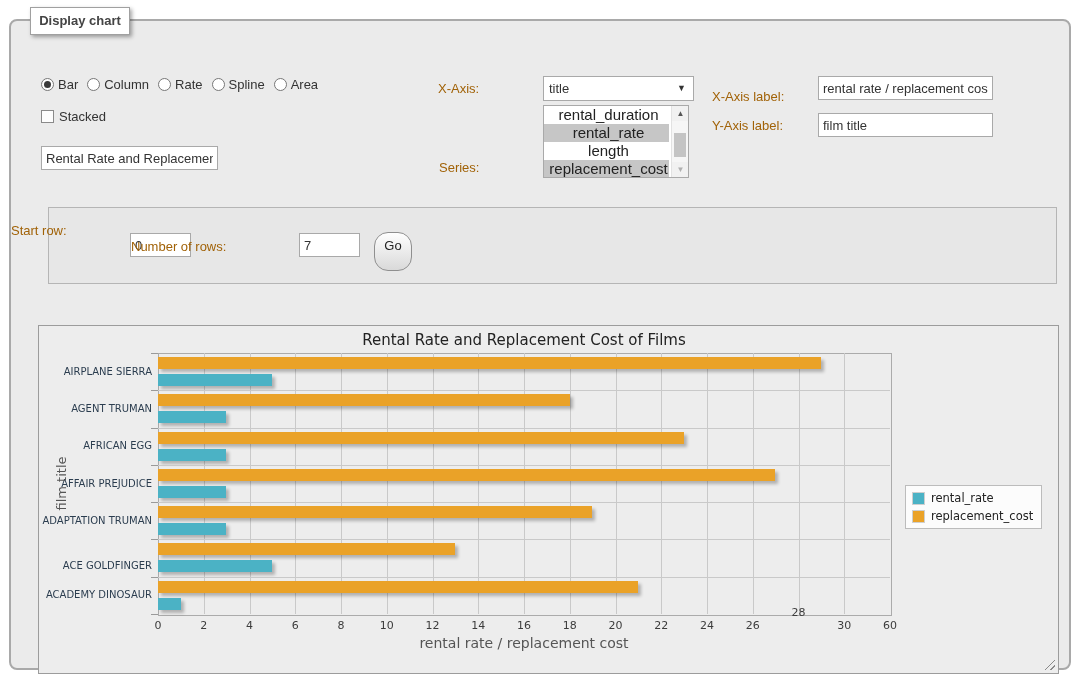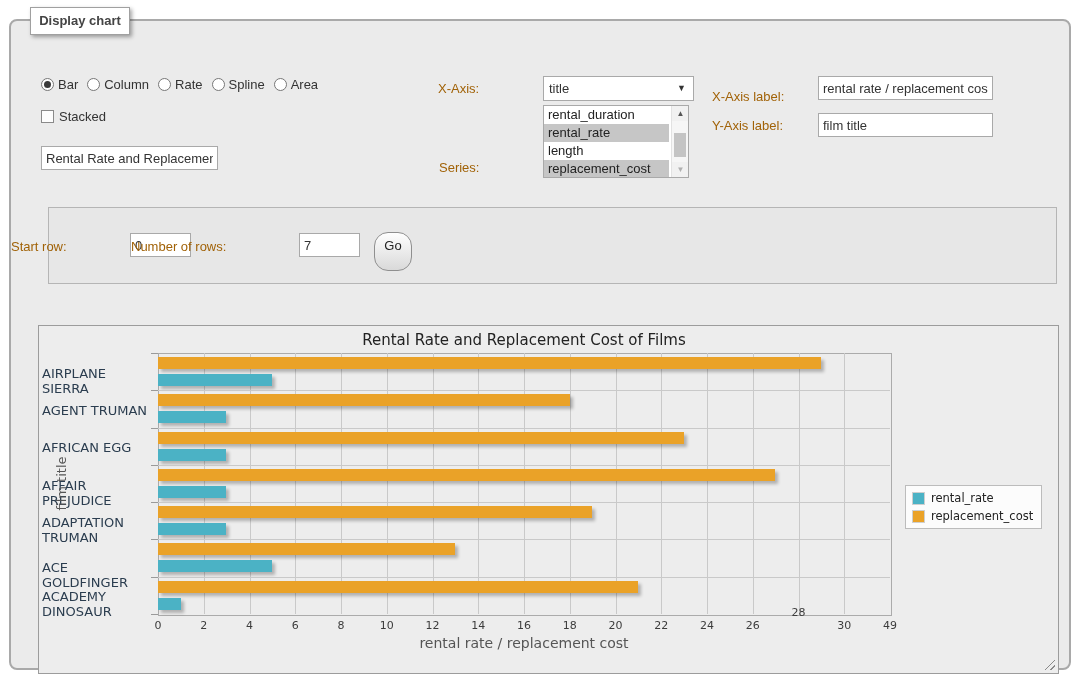--- a/index.html
+++ b/index.html
@@ -21,41 +21,41 @@
   .checkbox{width:13px;height:13px;border:1px solid #8a8a8a;background:#fdfdfd;box-sizing:border-box;}
   .txt{position:absolute;border:1px solid #a9a9a9;background:#fff;font-family:"Liberation Sans",sans-serif;
     font-size:13px;color:#333;padding:2px 4px;box-sizing:border-box;}
   .title-input{left:30px;top:125px;width:177px;height:24px;}
   .flabel{position:absolute;text-align:left;font-size:13px;color:#a16207;}
   .select{position:absolute;left:532px;top:55px;width:151px;height:25px;border:1px solid #a9a9a9;
     background:#fff;box-sizing:border-box;font-size:13px;color:#333;line-height:23px;padding-left:5px;}
   .select .arrow{position:absolute;right:7px;top:0;font-size:9px;color:#333;line-height:23px;}
   .listbox{position:absolute;left:532px;top:84px;width:146px;height:73px;border:1px solid #a9a9a9;
     background:#fff;box-sizing:border-box;overflow:hidden;}
-  .opt{height:18px;line-height:18px;font-size:13px;color:#222;padding-left:4px;width:125px;box-sizing:border-box;}
+  .opt{height:18px;line-height:18px;font-size:15px;color:#222;padding-left:4px;width:125px;box-sizing:border-box;text-align:center;}
   .opt.sel{background:#c6c6c6;}
   .sbar{position:absolute;right:0;top:0;width:17px;height:71px;background:#f6f6f6;border-left:1px solid #e2e2e2;box-sizing:border-box;}
   .sbtn{position:absolute;left:0;width:17px;height:15px;text-align:center;font-size:8px;line-height:15px;background:#f1f1f1;}
   .sthumb{position:absolute;left:2px;width:12px;background:#c4c4c4;}
   .rows-box{position:absolute;left:37px;top:186px;width:1009px;height:77px;background:#e7e7e7;
     border:1px solid #b5b5b5;box-sizing:border-box;}
   .go-btn{position:absolute;left:363px;top:211px;width:38px;height:39px;border-radius:14px;
     border:1px solid #8f8f8f;background:linear-gradient(#fefefe,#d9d9d9);
     font-size:13px;color:#222;text-align:center;line-height:25px;box-sizing:border-box;}
   .chart-box{position:absolute;left:27px;top:304px;width:1021px;height:349px;background:#ededed;
     border:1px solid #9c9c9c;box-sizing:border-box;}
   .chart-title{position:absolute;left:119px;top:5px;width:732px;text-align:center;
     font-family:"DejaVu Sans",sans-serif;font-size:15px;color:#222;}
   .plot{position:absolute;left:119px;top:27px;width:732px;height:261px;border:1px solid #ababab;box-sizing:content-box;}
   .vline{position:absolute;top:27px;width:1px;height:261px;background:#c9c9c9;}
   .hline{position:absolute;left:119px;width:732px;height:1px;background:#c9c9c9;}
   .ytick{position:absolute;width:7px;height:1px;background:#9a9a9a;left:112px;}
   .bar{position:absolute;height:12px;box-shadow:3px 3px 3px rgba(0,0,0,.25);}
-  .cat-label{position:absolute;left:3px;width:110px;text-align:left;
-    font-family:"DejaVu Sans",sans-serif;font-size:13px;color:#2b3d4f;}
+  .cat-label{position:absolute;left:3px;width:110px;text-align:right;
+    font-family:"DejaVu Sans",sans-serif;font-size:10px;color:#2b3d4f;}
   .xtick-label{position:absolute;width:40px;text-align:center;
     font-family:"DejaVu Sans",sans-serif;font-size:11px;color:#3c3c3c;}
   .xaxis-title{position:absolute;left:119px;top:309px;width:732px;text-align:center;
     font-family:"DejaVu Sans",sans-serif;font-size:14px;color:#555;}
   .yaxis-title{position:absolute;left:-28px;top:150px;width:100px;text-align:center;
     transform:rotate(-90deg);font-family:"DejaVu Sans",sans-serif;font-size:13px;color:#555;}
   .legend{position:absolute;left:866px;top:159px;background:#fcfcfc;border:1px solid #bcbcbc;
     padding:5px 8px 5px 6px;display:flex;flex-direction:column;gap:4px;}
   .legend-row{display:flex;align-items:center;gap:6px;}
   .swatch{width:13px;height:13px;border:1px solid #cfcfcf;box-sizing:border-box;}
@@ -122,21 +122,21 @@
       </div>
     </div>
 
     <div class="flabel" style="left:701px;top:68px;width:100px;">X-Axis label:</div>
     <input class="txt" style="left: 807px; top: 55px; width: 175px; height: 24px;" value="rental rate / replacement cost">
 
     <div class="flabel" style="left:701px;top:97px;width:100px;">Y-Axis label:</div>
     <input class="txt" style="left: 807px; top: 92px; width: 175px; height: 24px;" value="film title">
 
     <div class="rows-box"></div>
-    <div class="flabel" style="left:0px;top:218px;width:115px;">Start row:</div>
+    <div class="flabel" style="left:0px;top:202px;width:115px;">Start row:</div>
     <input class="txt" style="left: 119px; top: 212px; width: 61px; height: 24px;" value="0">
     <div class="flabel" style="left:120px;top:218px;width:163px;">Number of rows:</div>
     <input class="txt" style="left: 288px; top: 212px; width: 61px; height: 24px;" value="7">
     <div class="go-btn">Go</div>
 
     <div class="chart-box">
       <div class="chart-title">Rental Rate and Replacement Cost of Films</div>
       <div class="plot"></div>
       <div id="chart-layer">
           <div class="xtick-label" style="left: 99px; top: 293px;">0</div>
@@ -163,21 +163,21 @@
           <div class="vline" style="left: 622.25px;"></div>
           <div class="xtick-label" style="left: 602.25px; top: 293px;">22</div>
           <div class="vline" style="left: 668px;"></div>
           <div class="xtick-label" style="left: 648px; top: 293px;">24</div>
           <div class="vline" style="left: 713.75px;"></div>
           <div class="xtick-label" style="left: 693.75px; top: 293px;">26</div>
           <div class="vline" style="left: 759.5px;"></div>
           <div class="xtick-label" style="left: 739.5px; top: 280px;">28</div>
           <div class="vline" style="left: 805.25px;"></div>
           <div class="xtick-label" style="left: 785.25px; top: 293px;">30</div>
-          <div class="xtick-label" style="left: 831px; top: 293px;">49</div>
+          <div class="xtick-label" style="left: 831px; top: 293px;">60</div>
           <div class="ytick" style="top: 27px;"></div>
           <div class="cat-label" style="top: 39.6429px;">AIRPLANE SIERRA</div>
           <div class="bar" style="left: 119px; top: 31px; width: 663.146px; background: rgb(234, 162, 40);"></div>
           <div class="bar" style="left: 119px; top: 48px; width: 114.146px; background: rgb(75, 178, 197);"></div>
           <div class="hline" style="top: 64.2857px;"></div>
           <div class="ytick" style="top: 64.2857px;"></div>
           <div class="cat-label" style="top: 76.9286px;">AGENT TRUMAN</div>
           <div class="bar" style="left: 119px; top: 68.2857px; width: 411.521px; background: rgb(234, 162, 40);"></div>
           <div class="bar" style="left: 119px; top: 85.2857px; width: 68.3962px; background: rgb(75, 178, 197);"></div>
           <div class="hline" style="top: 101.571px;"></div>

